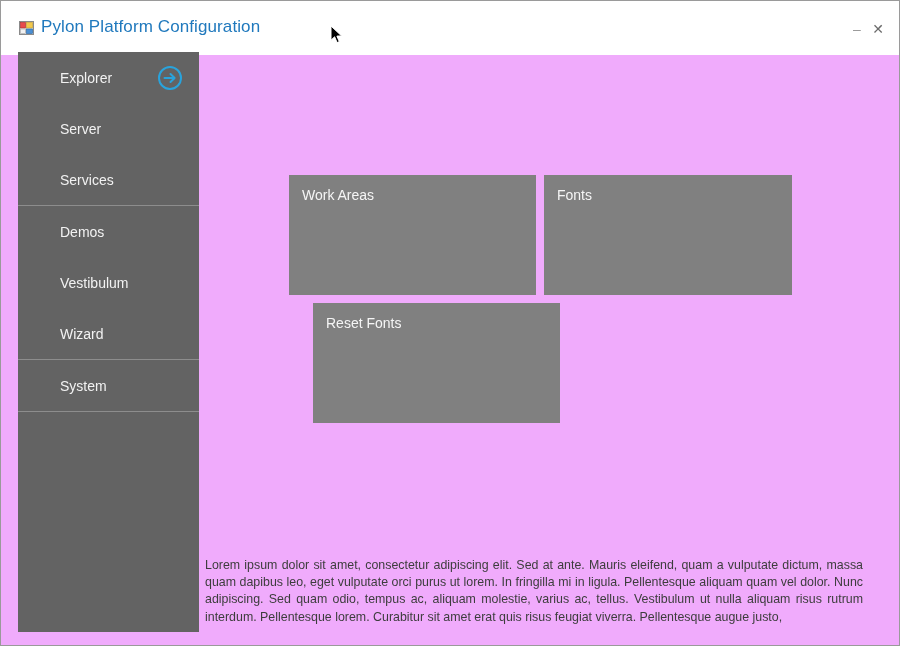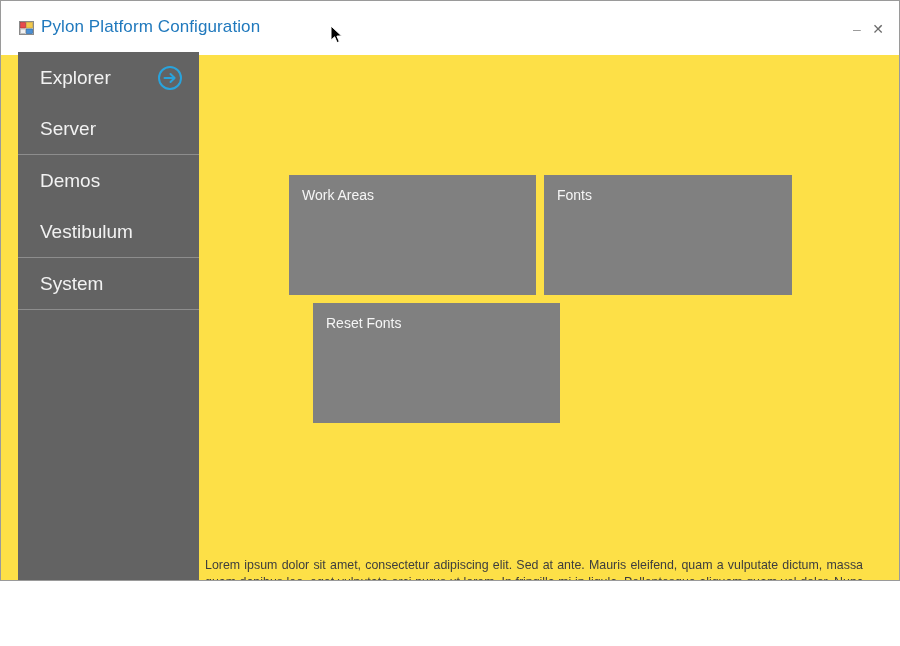--- a/index.html
+++ b/index.html
@@ -10,23 +10,23 @@
     height: 646px;
     overflow: hidden;
     font-family: "Liberation Sans", sans-serif;
   }
 
   #window {
     position: absolute;
     left: 0;
     top: 0;
     width: 900px;
-    height: 581px;
+    height: 646px;
     box-sizing: border-box;
-    background: #fde047;
+    background: #f0abfc;
     border: 1px solid #9a9a9a;
     overflow: hidden;
   }
 
   
   #titlebar {
     position: absolute;
     left: 0;
     top: 0;
     width: 898px;
@@ -75,25 +75,26 @@
     width: 181px;
     height: 580px;
     background: #636363;
   }
 
   .nav-item {
     position: relative;
     height: 51px;
     box-sizing: border-box;
     color: #f2f2f2;
-    font-size: 19px;
+    font-size: 14px;
     padding-left: 22px;
     display: flex;
     align-items: center;
     font-family: "Liberation Sans", sans-serif;
+    margin-left: 20px;
   }
 
   .nav-group {
     border-bottom: 1px solid #8d8d8d;
   }
   .nav-group.last { border-bottom: none; }
 
   .nav-arrow {
     position: absolute;
     right: 16px;
@@ -187,28 +188,34 @@
           <svg width="26" height="26" viewBox="0 0 26 26">
             <circle cx="13" cy="13" r="11" fill="none" stroke="#29a3dc" stroke-width="2"></circle>
             <path d="M7.5 13 H17" stroke="#29a3dc" stroke-width="2" fill="none" stroke-linecap="round"></path>
             <path d="M13.5 9 L17.6 13 L13.5 17" stroke="#29a3dc" stroke-width="2" fill="none" stroke-linecap="round" stroke-linejoin="round"></path>
           </svg>
         </span>
       </div>
       <div class="nav-item">
         <span>Server</span>
       </div>
+      <div class="nav-item">
+        <span>Services</span>
+      </div>
     </div>
 
     <div class="nav-group">
       <div class="nav-item">
         <span>Demos</span>
       </div>
       <div class="nav-item">
         <span>Vestibulum</span>
+      </div>
+      <div class="nav-item">
+        <span>Wizard</span>
       </div>
     </div>
 
     <div class="nav-group">
       <div class="nav-item">
         <span>System</span>
       </div>
     </div>
 
 

